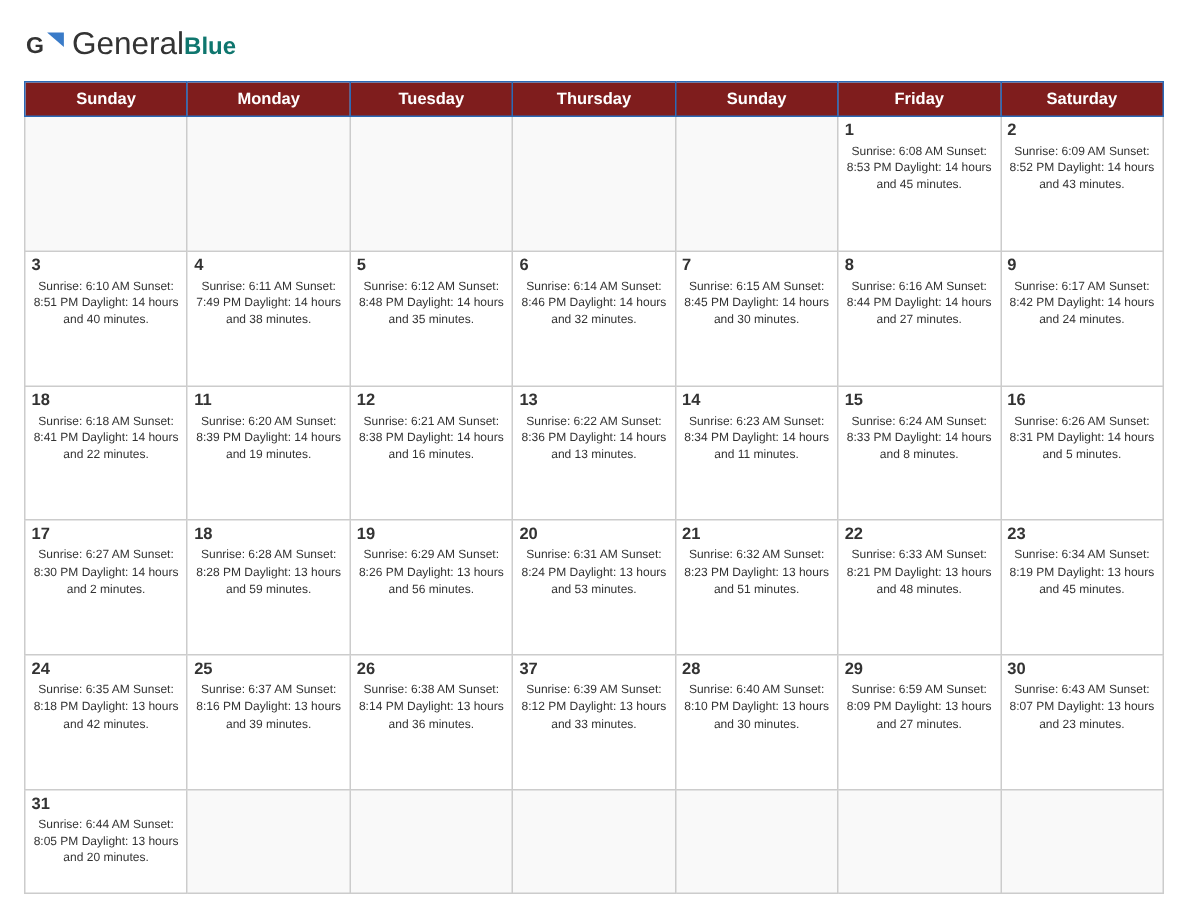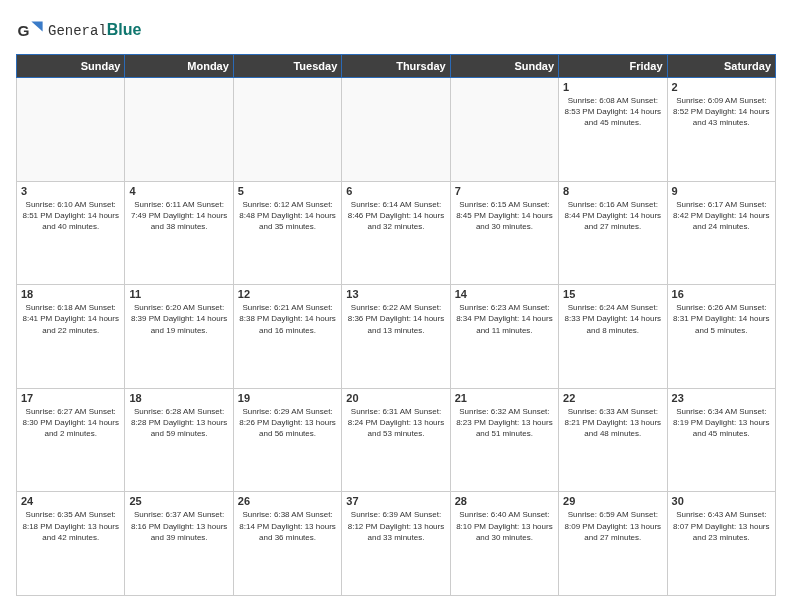--- a/index.html
+++ b/index.html
@@ -45,27 +45,27 @@
       color: #555;
     }
     .calendar {
       flex: 1;
       border: 1px solid #ccc;
       border-collapse: collapse;
       width: 100%;
       table-layout: fixed;
     }
     .calendar th {
-      background: #404040;
+      background: #7f1d1d;
       color: #fff;
       font-size: 11px;
       font-weight: bold;
       padding: 5px 4px;
       border: 1px solid #2a6ab7;
-      text-align: right;
+      text-align: center;
     }
     .calendar td {
       border: 1px solid #ccc;
       vertical-align: top;
       padding: 3px 4px;
       font-size: 8.5px;
       color: #333;
       height: 78px;
     }
     .calendar td.empty {
@@ -92,21 +92,21 @@
 <body>
 
 <div class="page">
   <div class="header">
     <div class="logo">
       <svg class="logo-icon" viewBox="0 0 40 40">
         <text x="2" y="28" font-size="22" font-weight="bold" fill="#333" font-family="Arial">G</text>
         <polygon points="22,8 38,8 38,22" fill="#3a7bc8"></polygon>
       </svg>
       <div>
-        <span style="font-size:14px;color:#333;font-family:Liberation Mono, monospace;">General</span><span style="font-size:16px;color:#0f766e;font-weight:bold;">Blue</span>
+        <span style="font-size:21px;color:#333;">General</span><span style="font-size:16px;color:#0f766e;font-weight:bold;">Blue</span>
       </div>
     </div>
     <div class="title-section">
       <div class="month-year"></div>
       <div class="location"></div>
     </div>
   </div>
 
   <table class="calendar">
     <thead>
@@ -309,15 +309,29 @@
 Sunset: 8:09 PM
 Daylight: 13 hours and 27 minutes.</div>
           </td>
           <td>
             <span class="day-number">30</span>
             <div class="day-info">Sunrise: 6:43 AM
 Sunset: 8:07 PM
 Daylight: 13 hours and 23 minutes.</div>
           </td>
         </tr>
+        <tr class="last-row">
+          <td>
+            <span class="day-number">31</span>
+            <div class="day-info">Sunrise: 6:44 AM
+Sunset: 8:05 PM
+Daylight: 13 hours and 20 minutes.</div>
+          </td>
+          <td class="empty"></td>
+          <td class="empty"></td>
+          <td class="empty"></td>
+          <td class="empty"></td>
+          <td class="empty"></td>
+          <td class="empty"></td>
+        </tr>
       </tbody>
   </table>
 </div>
 
 </body></html>

